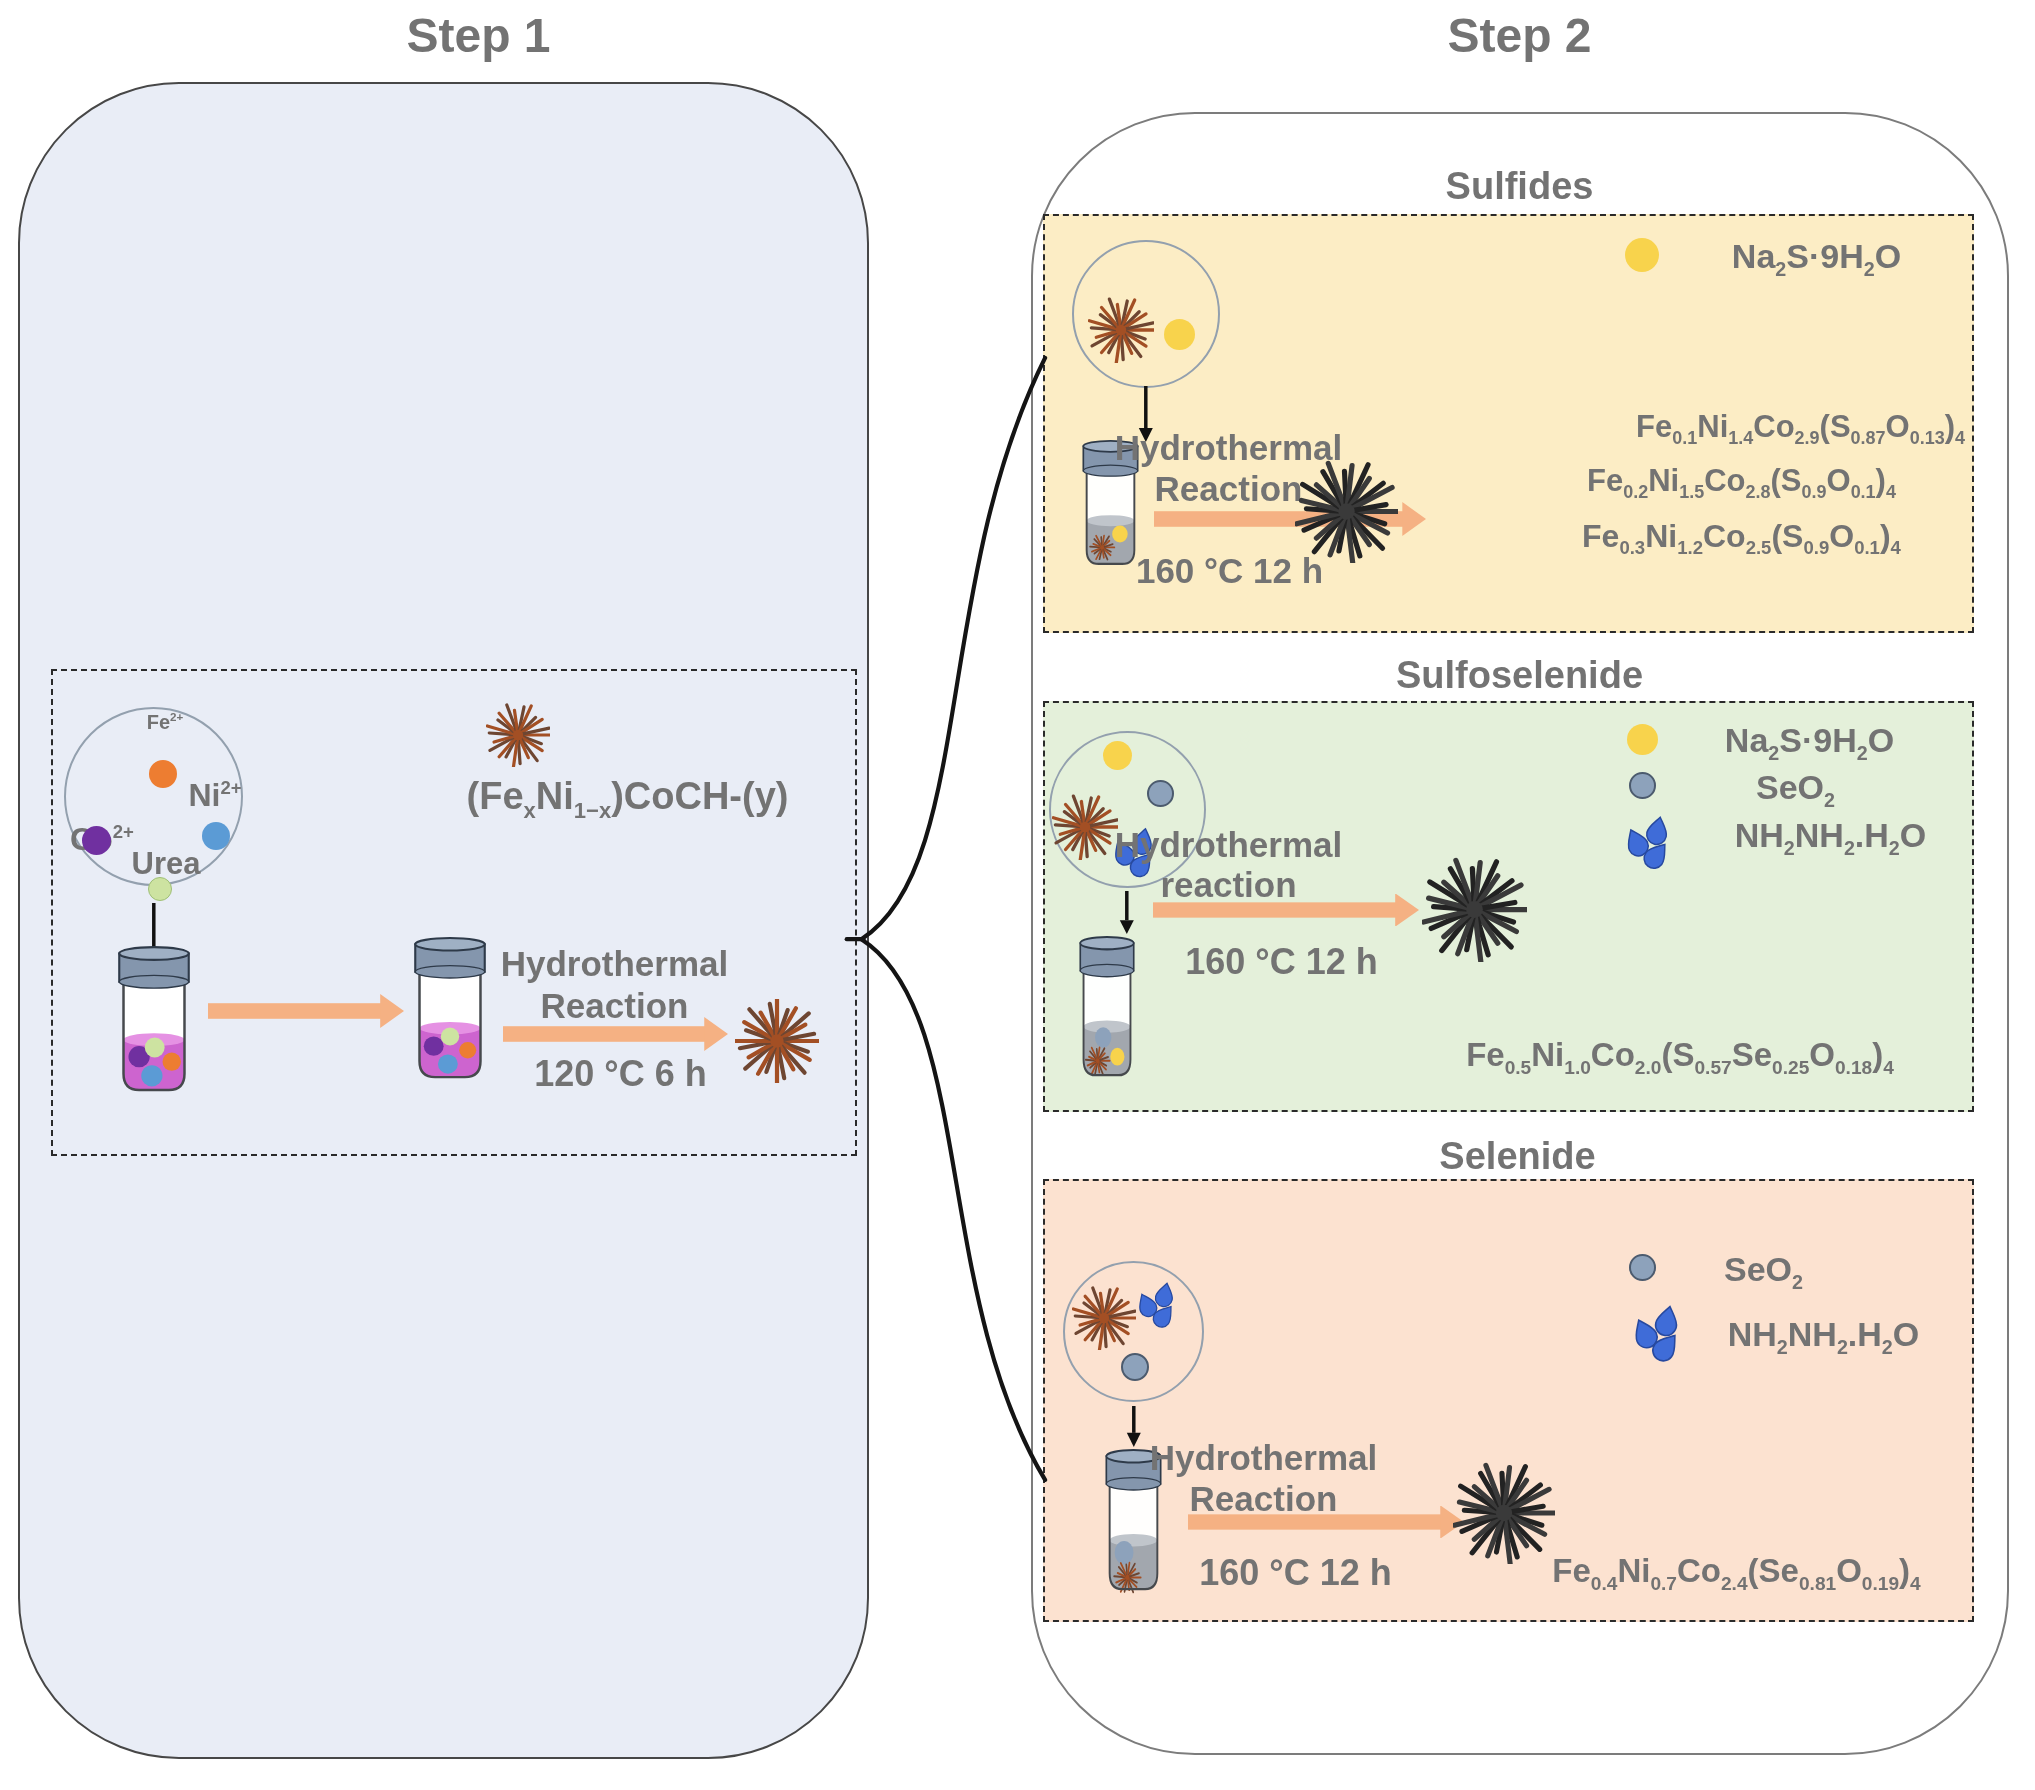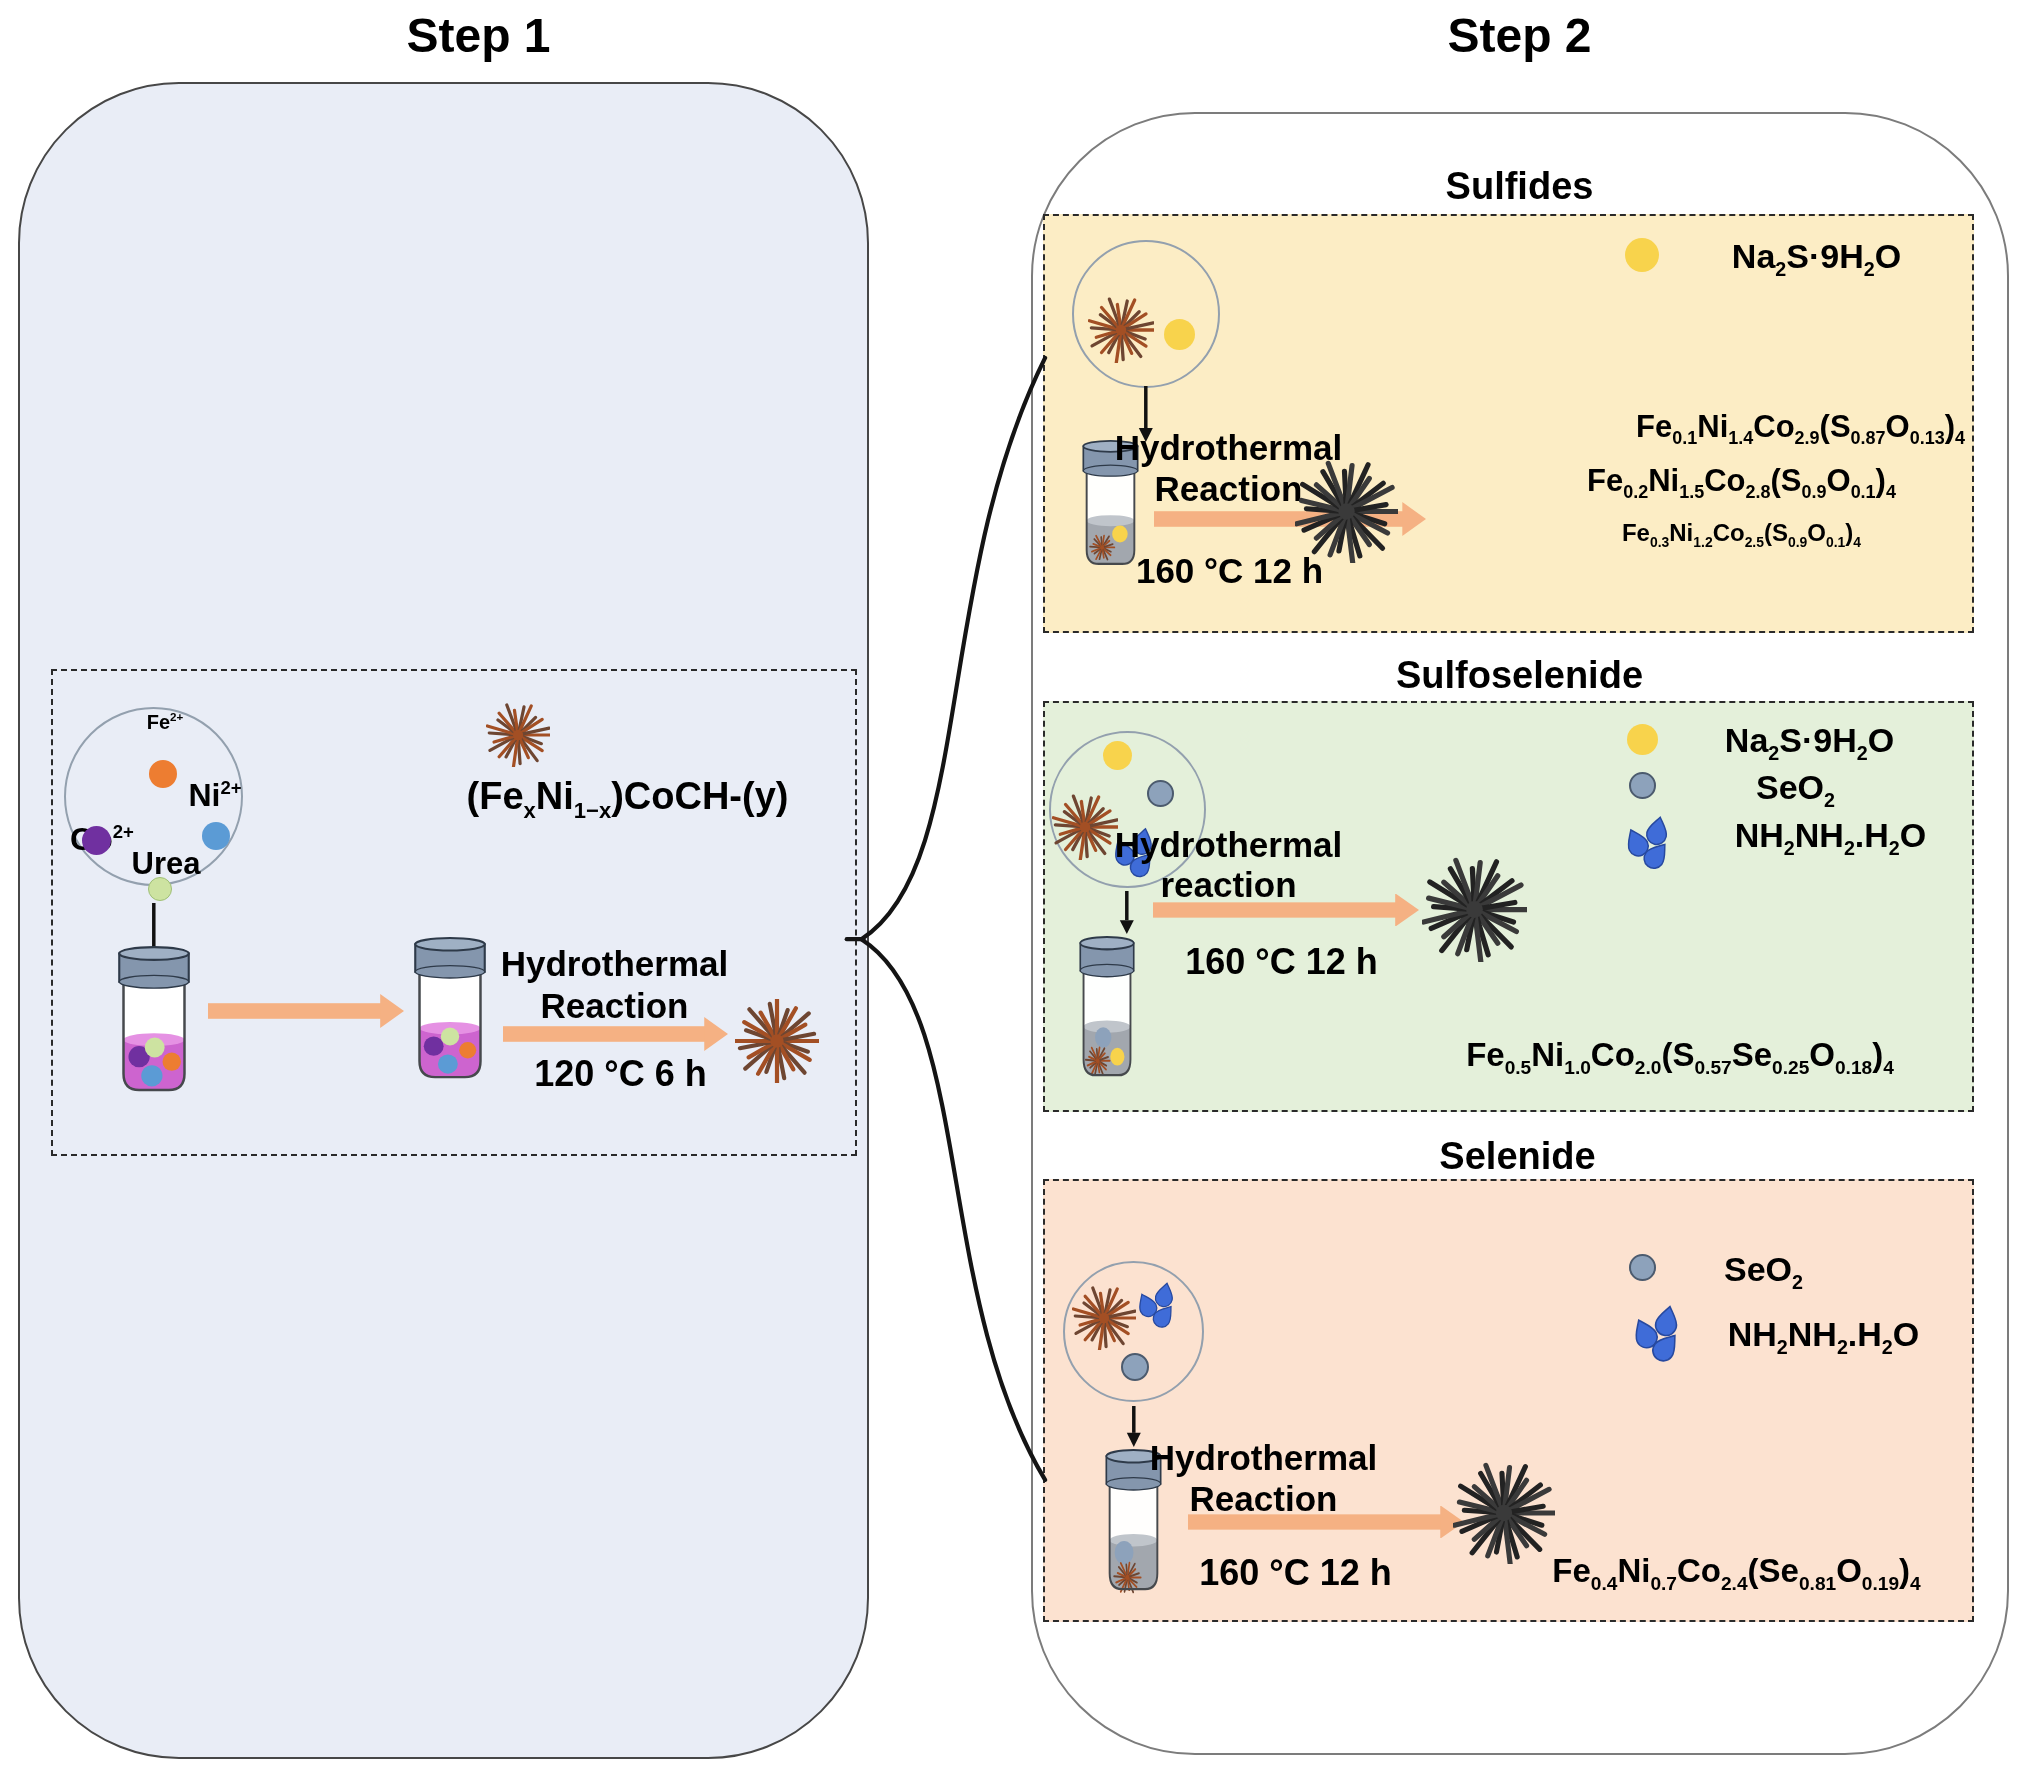--- a/index.html
+++ b/index.html
@@ -1,19 +1,19 @@
 <!DOCTYPE html>
 <html style="font-size:11.2px"><head>
 <meta charset="utf-8">
 <style>
   html,body{margin:0;padding:0;background:#ffffff;}
   .canvas{position:relative;width:2035px;height:1791px;background:#ffffff;
           font-family:"Liberation Sans",sans-serif;overflow:hidden;color:#111;}
   .abs{position:absolute;}
-  .t{position:absolute;font-weight:bold;color:#000000;text-align:center;line-height:1.06;white-space:nowrap;}
+  .t{position:absolute;font-weight:bold;color:#737373;text-align:center;line-height:1.06;white-space:nowrap;}
   .t sub{font-size:.58em;}
   .t sup{font-size:.58em;}
   .panel{position:absolute;box-sizing:border-box;}
   .panel.left{background:#e9edf6;border:2.8px solid #474747;border-radius:161px;}
   .panel.right{background:#ffffff;border:2.8px solid #7c7c7c;border-radius:164px;}
   .dashedbox{position:absolute;box-sizing:border-box;border:2.8px dashed #2a2a2a;}
   .ring{position:absolute;box-sizing:border-box;border:2.1px solid #93a0ae;border-radius:50%;}
   .dot{position:absolute;border-radius:50%;box-sizing:border-box;}
   .sb,.drops,.vial,.varrow,.harrow{position:absolute;}
   .sb svg,.drops svg,.vial svg,.varrow svg,.harrow svg{display:block;}
@@ -268,21 +268,21 @@
         <line x1="5.0" y1="-7.3" x2="32.8" y2="-47.5" stroke="#3a3a3a" stroke-width="7.4" stroke-linecap="round"></line>
         <line x1="7.0" y1="-5.4" x2="52.8" y2="-40.6" stroke="#222222" stroke-width="7.4" stroke-linecap="round"></line>
         <line x1="7.9" y1="-4.1" x2="65.5" y2="-34.4" stroke="#3a3a3a" stroke-width="7.4" stroke-linecap="round"></line>
         <line x1="8.7" y1="-1.5" x2="56.9" y2="-9.9" stroke="#222222" stroke-width="7.4" stroke-linecap="round"></line>
         <circle r="11.8" fill="#3a3a3a"></circle>
       </svg>
     </div>
 
   <div class="t" style="left:1518px;top:411px;width:447px;font-size:31px;text-align:right;">Fe<sub>0.1</sub>Ni<sub>1.4</sub>Co<sub>2.9</sub>(S<sub>0.87</sub>O<sub>0.13</sub>)<sub>4</sub></div>
   <div class="t" style="left:1518px;top:465px;width:447px;font-size:31px;">Fe<sub>0.2</sub>Ni<sub>1.5</sub>Co<sub>2.8</sub>(S<sub>0.9</sub>O<sub>0.1</sub>)<sub>4</sub></div>
-  <div class="t" style="left:1518px;top:520px;width:447px;font-size:24px;">Fe<sub>0.3</sub>Ni<sub>1.2</sub>Co<sub>2.5</sub>(S<sub>0.9</sub>O<sub>0.1</sub>)<sub>4</sub></div>
+  <div class="t" style="left:1518px;top:520px;width:447px;font-size:32px;">Fe<sub>0.3</sub>Ni<sub>1.2</sub>Co<sub>2.5</sub>(S<sub>0.9</sub>O<sub>0.1</sub>)<sub>4</sub></div>
 
   <div class="t" style="left:1310px;top:655px;width:419px;font-size:38px;">Sulfoselenide</div>
   <div class="dashedbox" style="left:1043px;top:701px;width:931px;height:411px;background:#e4f0da;"></div>
 
   <div class="ring" style="left:1049px;top:731px;width:157px;height:157px;"></div>
   <div class="dot" style="left:1103px;top:741px;width:29px;height:29px;background:#f8d34c;"></div>
   <div class="dot" style="left:1147px;top:780px;width:26.6px;height:26.6px;background:#8da2bb;border:2.1px solid #4c5b6e;"></div>
   <div class="sb" style="left:1052px;top:794px;">
       <svg width="66" height="66" viewBox="-47 -47 94 94">
         <line x1="5.6" y1="0.0" x2="47.0" y2="0.0" stroke="#a34f24" stroke-width="4.7" stroke-linecap="round"></line>

